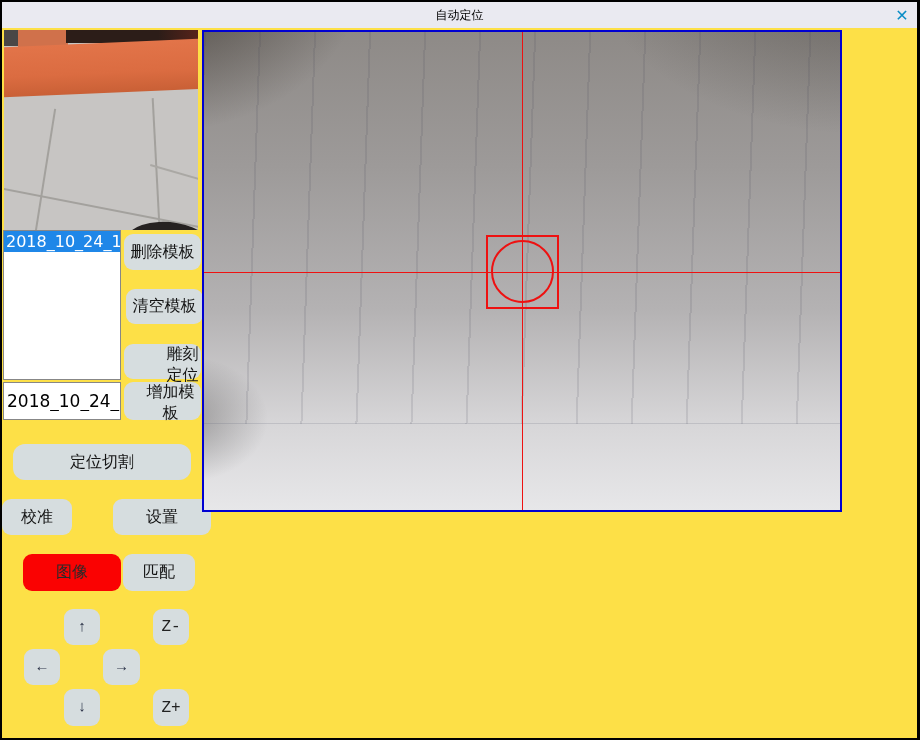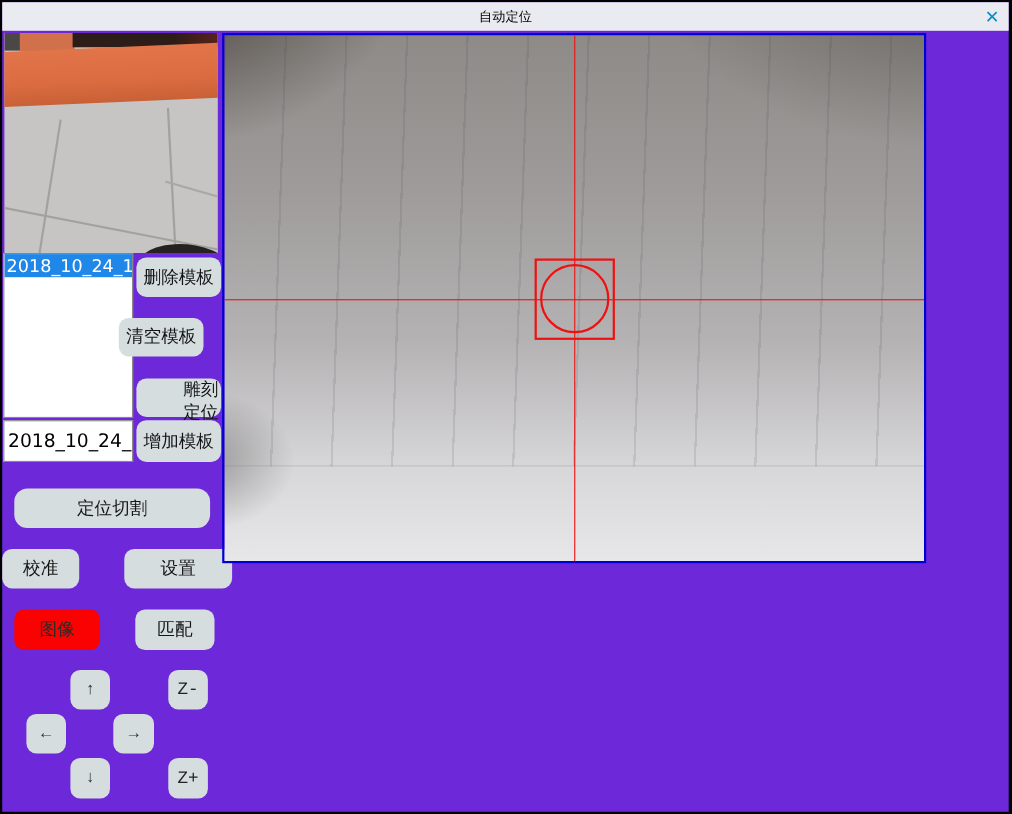--- a/index.html
+++ b/index.html
@@ -1,19 +1,19 @@
 <!DOCTYPE html>
 <html><head>
 <meta charset="utf-8">
 <style>
   * { margin:0; padding:0; box-sizing:border-box; }
   html,body { width:920px; height:740px; overflow:hidden; }
   body { font-family:"DejaVu Sans","Liberation Sans",sans-serif; background:#000; position:relative; }
 
-  .win { position:absolute; left:2px; top:2px; width:915px; height:736px; background:#6d28d9; }
+  .win { position:absolute; left:2px; top:2px; width:915px; height:736px; background:#fde047; }
 
   .titlebar { position:absolute; left:0; top:0; width:100%; height:26px; background:#eaeaf1; }
   .title { position:absolute; left:0; top:0; width:100%; height:26px; line-height:26px;
            text-align:center; font-size:12px; color:#000; }
   .close-btn { position:absolute; right:4px; top:3px; width:22px; height:22px; border:none;
                background:transparent; color:#0a8dc6; font-size:16px; font-weight:bold;
                line-height:20px; cursor:pointer; font-family:"DejaVu Sans",sans-serif; }
 
   
   .thumb { position:absolute; left:2px; top:28px; width:194px; height:200px;
@@ -40,27 +40,27 @@
                         font-size:16px; padding-left:2px; white-space:nowrap; overflow:hidden; }
   .name-input { position:absolute; left:1px; top:380px; width:118px; height:38px;
                 border:1px solid #878787; background:#fff; font-size:17px; color:#000;
                 padding-left:3px; font-family:"DejaVu Sans","Liberation Sans",sans-serif; }
 
   
   .btn { position:absolute; border:none; border-radius:9px; background:#d6dddf; color:#141414;
          font-size:16px; cursor:pointer; font-family:Liberation Mono, monospace; }
   .btn-red { background:#fa0202; color:#2a2a2a; }
   .b-del   { left:122px; top:232px; width:77px; height:36px; }
-  .b-clr   { left:106px; top:287px; width:77px; height:35px; }
+  .b-clr   { left:124px; top:287px; width:77px; height:35px; }
   .b-eng   { left:122px; top:342px; width:77px; height:35px;padding-left:40px; }
-  .b-add   { left:122px; top:380px; width:77px; height:38px; }
+  .b-add   { left:122px; top:380px; width:77px; height:38px;padding-left:16px; }
   .b-cut   { left:11px;  top:442px; width:178px; height:36px;border-radius:12px; }
   .b-cal   { left:0;  top:497px; width:70px;  height:36px; }
   .b-set   { left:111px; top:497px; width:98px;  height:36px; }
-  .b-img   { left:11px;  top:552px; width:78px;  height:37px; }
+  .b-img   { left:21px;  top:552px; width:98px;  height:37px; }
   .b-mat   { left:121px; top:552px; width:72px;  height:37px; }
   .jog { font-size:15px; color:#2a3247; }
   .b-up    { left:62px;  top:607px; width:36px; height:36px; }
   .b-zm    { left:151px; top:607px; width:36px; height:36px; color:#222; font-size:16px; }
   .b-left  { left:22px;  top:647px; width:36px; height:36px; }
   .b-right { left:101px; top:647px; width:37px; height:36px; }
   .b-down  { left:62px;  top:687px; width:36px; height:37px; }
   .b-zp    { left:151px; top:687px; width:36px; height:37px; color:#222; font-size:16px; }
 
   

